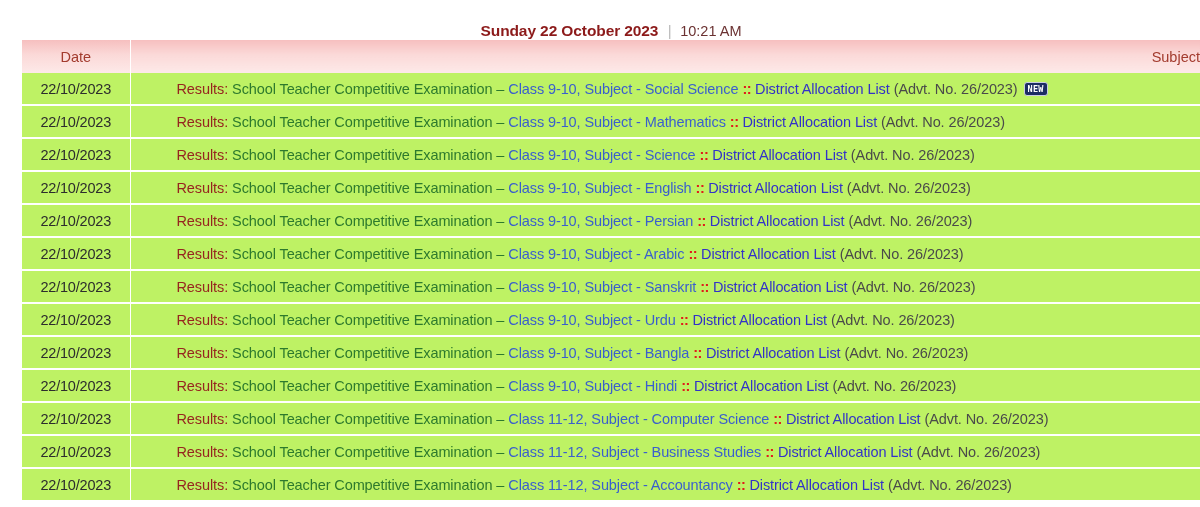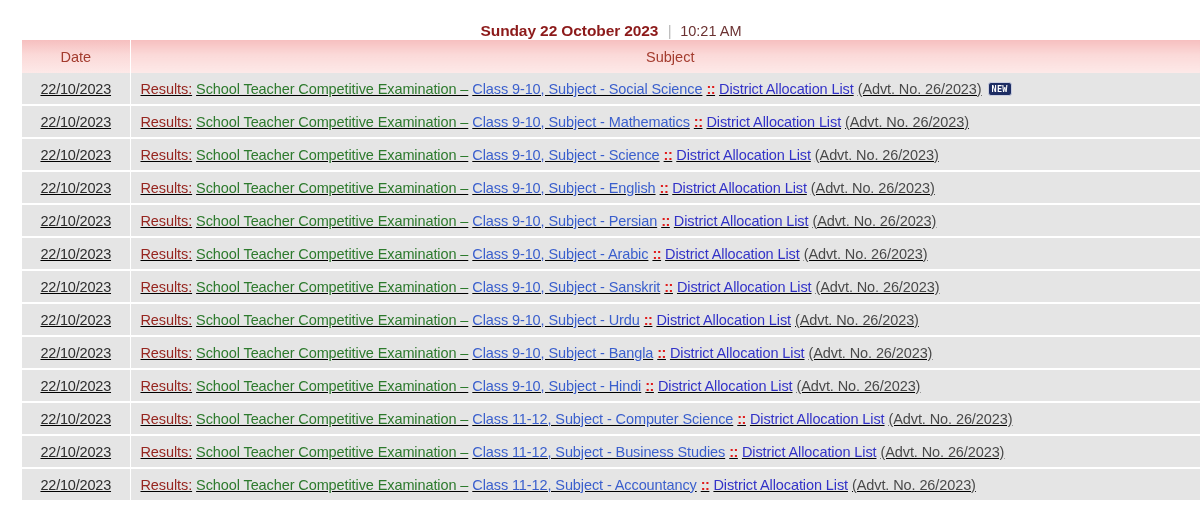--- a/index.html
+++ b/index.html
@@ -50,35 +50,34 @@
     table-layout: fixed;
     padding-left: 19px;
   }
   table.notice-table col.col-date { width: 108px; }
 
   thead th {
     background: linear-gradient(to bottom, #f6bfbf 0%, #fbd9d8 45%, #fde9e8 100%);
     color: #a33b2e;
     font-size: 14.5px;
     font-weight: normal;
-    text-align: center;
+    text-align: right;
     height: 33px;
     padding: 0 0 0 10px;
     border: none;
     vertical-align: middle;
   }
   thead th.th-date {
     text-align: center;
     padding-left: 0;
     border-right: 1px solid #ffffff;
   }
 
   tbody tr {
-    background: #e5e5e5;
-    text-decoration: underline;
+    background: #bef264;
   }
   tbody td {
     height: 31px;
     padding: 0;
     vertical-align: middle;
     border-bottom: 2px solid #ffffff;
     white-space: nowrap;
     overflow: hidden;
   }
   tbody td.cell-date {
@@ -88,21 +87,21 @@
     border-right: 1px solid #ffffff;
     letter-spacing: -0.2px;
   }
   tbody td.cell-subject {
     padding-left: 10px;
     font-size: 14.5px;
     letter-spacing: -0.1px;
   }
 
   
-  .seg-results   { color: #96251f; }
+  .seg-results   { color: #96251f; margin-left: 36px; }
   .seg-exam      { color: #2d7a2d; }
   .seg-class     { color: #3a5fcd; margin-top: 8px; }
   .seg-colons    { color: #e01b1b; font-weight: bold; letter-spacing: -0.5px; }
   .seg-doc       { color: #3232c8; }
   .seg-advt      { color: #4a4a4a; }
 
   .sp { display: inline-block; width: 4px; }
 
   
   .new-badge {

